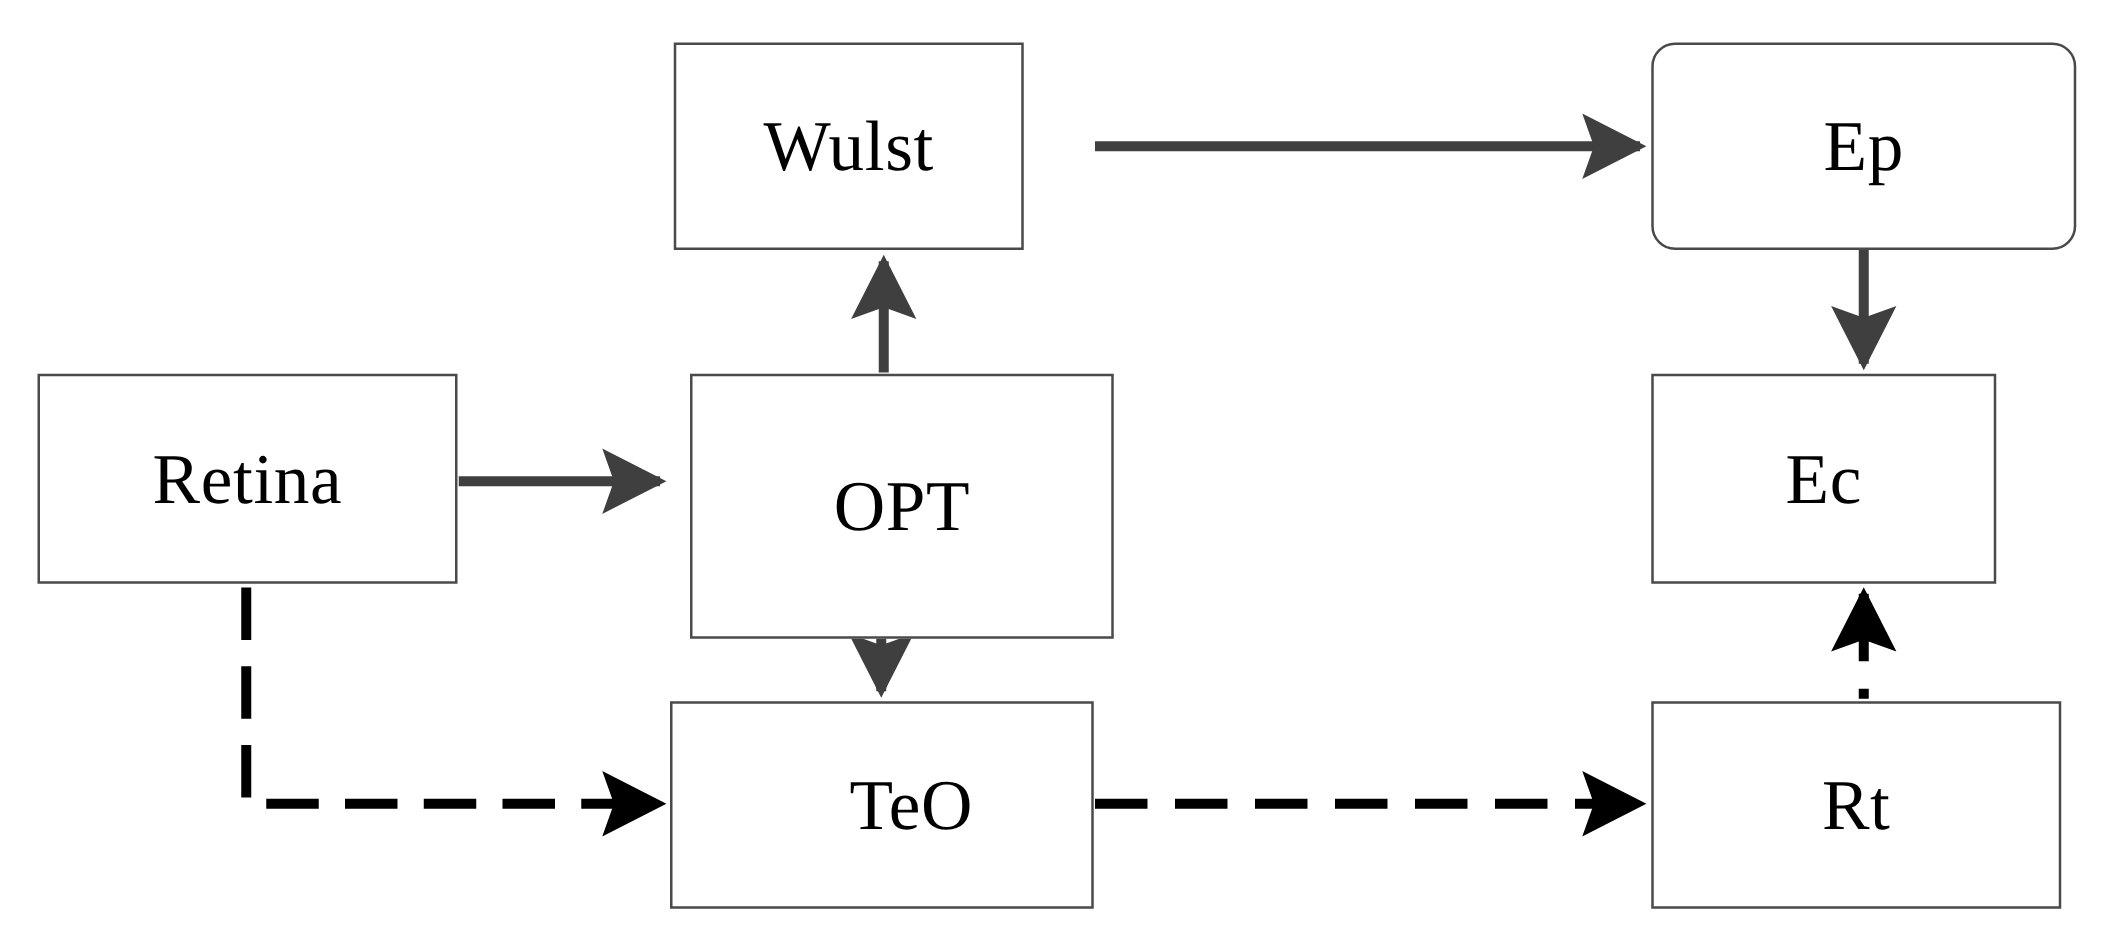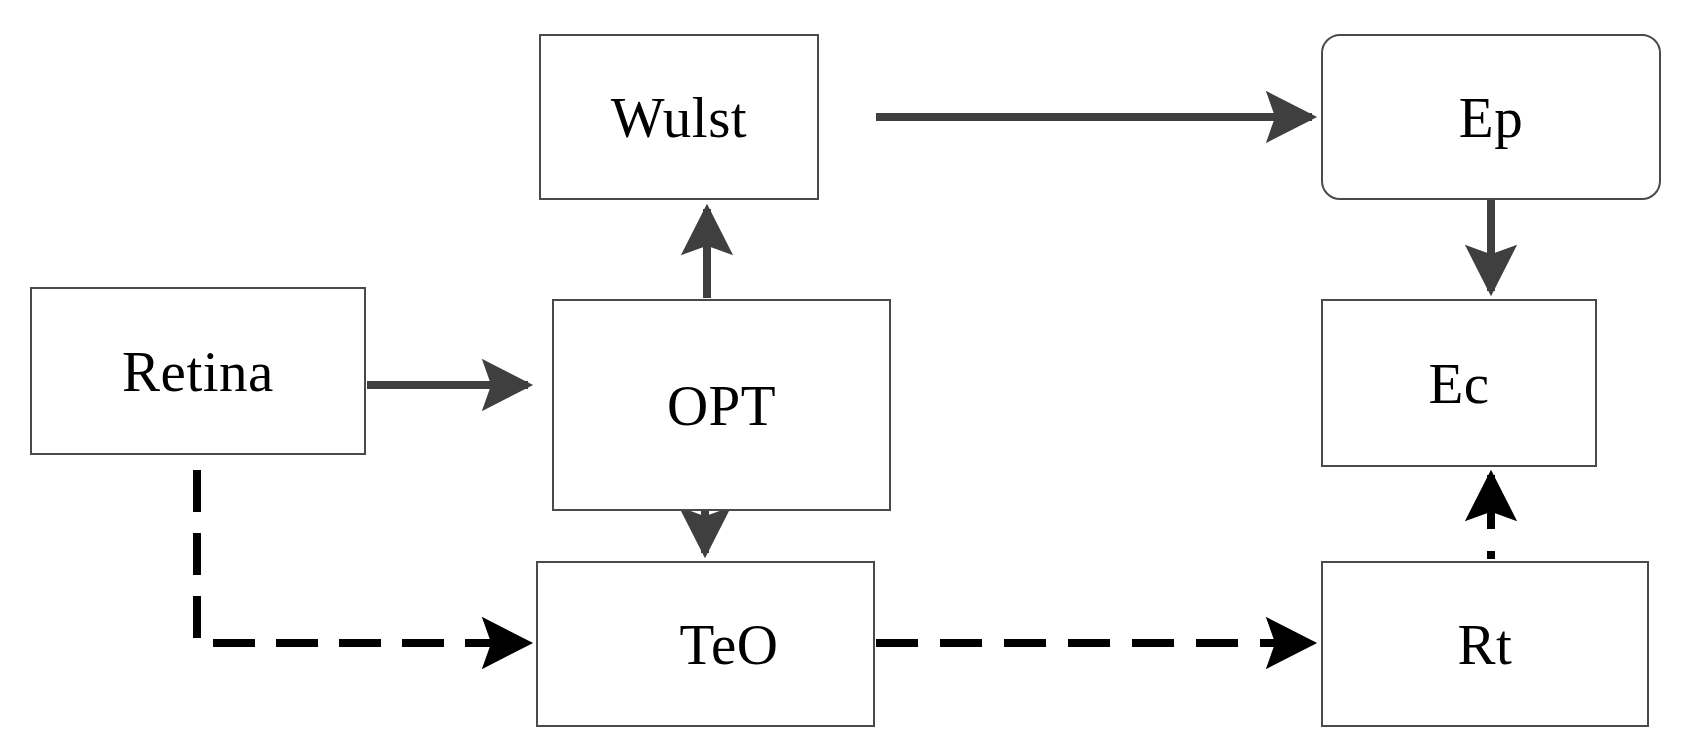--- a/index.html
+++ b/index.html
@@ -79,21 +79,21 @@
   </svg>
 
   <div class="node-box" style="left:539px; top:34px; width:280px; height:166px;">
     <span class="node-label">Wulst</span>
   </div>
 
   <div class="node-box" style="left:1321px; top:34px; width:340px; height:166px;border-radius:19px;">
     <span class="node-label">Ep</span>
   </div>
 
-  <div class="node-box" style="left:30px; top:287px; width:336px; height:168px;justify-content:center;">
+  <div class="node-box" style="left:30px; top:299px; width:336px; height:168px;justify-content:center;">
     <span class="node-label">Retina</span>
   </div>
 
   <div class="node-box" style="left:552px; top:299px; width:339px; height:212px;">
     <span class="node-label">OPT</span>
   </div>
 
   <div class="node-box" style="left:1321px; top:299px; width:276px; height:168px;">
     <span class="node-label">Ec</span>
   </div>

